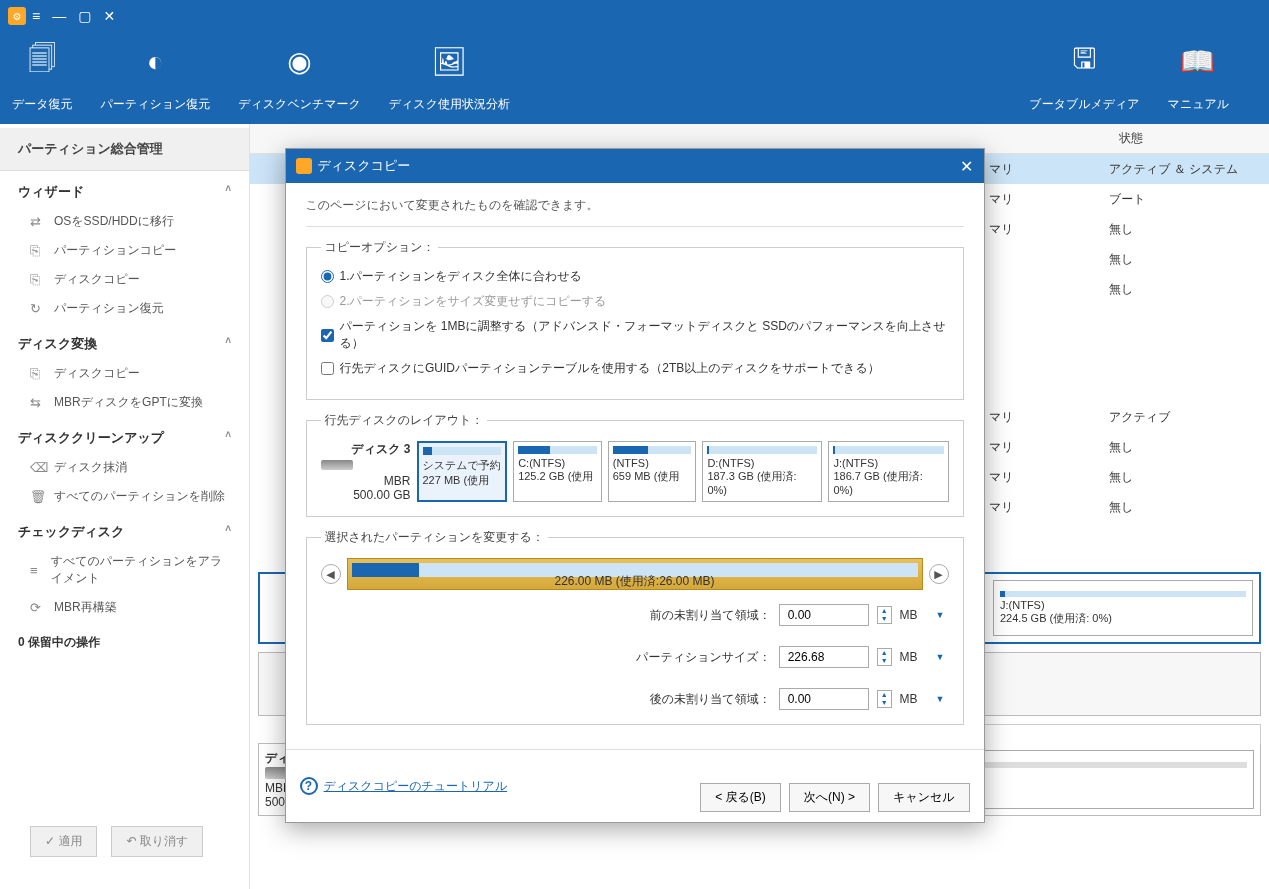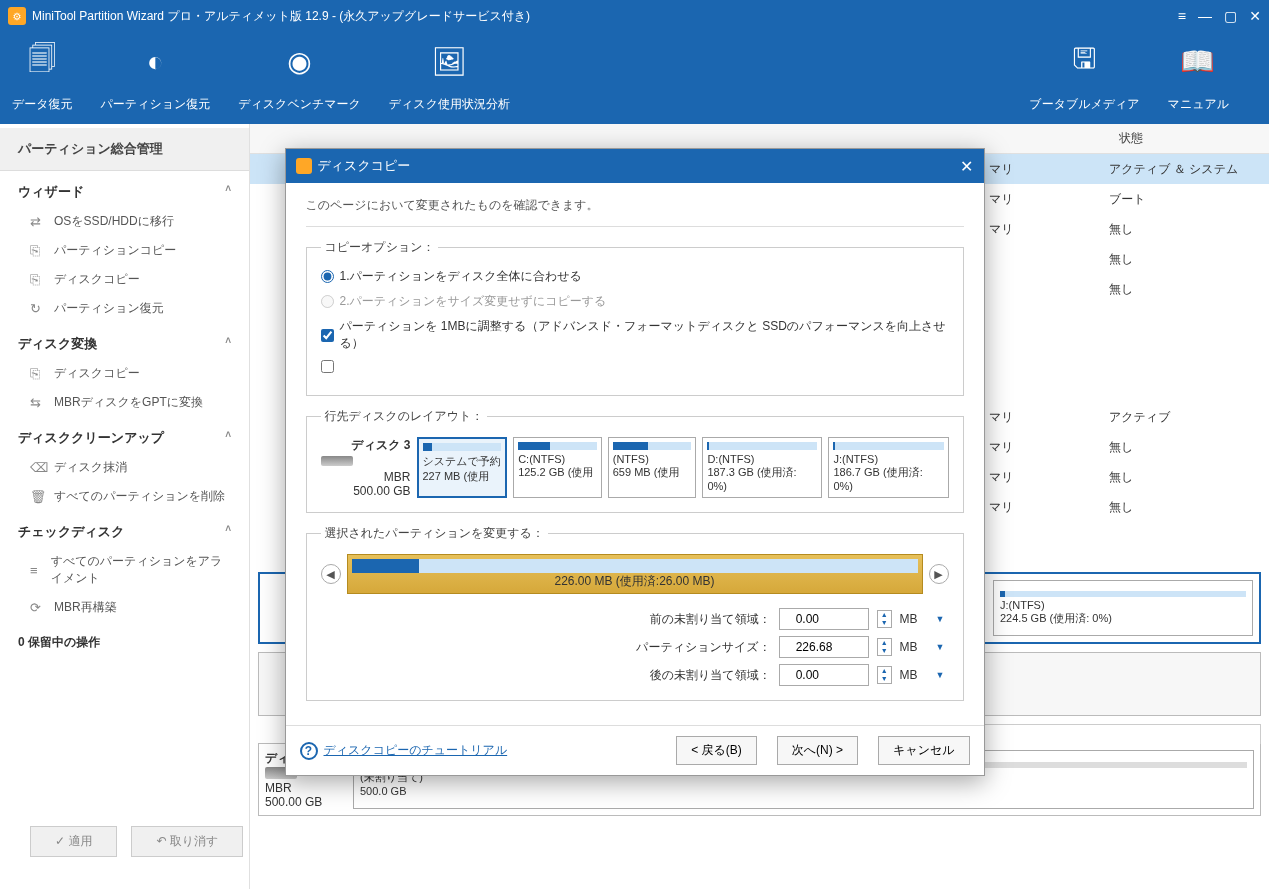--- a/index.html
+++ b/index.html
@@ -24,21 +24,21 @@
 
 
 .sidebar { width: 250px; border-right: 1px solid #e0e0e0; background: #fff; padding-top: 4px; overflow-y: auto; }
 .sidebar .tab-header { background: #f0f0f0; padding: 12px 18px; font-size: 13px; font-weight: bold; color: #444; border-bottom: 1px solid #ddd; }
 .sidebar .section-title { display: flex; justify-content: space-between; padding: 12px 18px 6px; font-weight: bold; font-size: 13px; color: #333; cursor: pointer; }
 .sidebar .section-title .chev { color: #888; font-size: 10px; }
 .sidebar .item { display: flex; align-items: center; padding: 6px 18px 6px 30px; font-size: 12px; color: #555; cursor: pointer; }
 .sidebar .item .ic { width: 18px; color: #888; margin-right: 6px; font-size: 13px; }
 .sidebar .pending { padding: 12px 18px; font-weight: bold; color: #333; }
 .sidebar .footer-btns { position: absolute; bottom: 32px; left: 30px; display: flex; gap: 14px; }
-.sidebar .footer-btns button { padding: 6px 24px; font-size: 12px; border: 1px solid #ccc; background: #f0f0f0; color: #888; cursor: pointer; }
+.sidebar .footer-btns button { padding: 6px 14px; font-size: 12px; border: 1px solid #ccc; background: #f0f0f0; color: #888; cursor: pointer; }
 
 
 .content { flex: 1; background: #fff; position: relative; padding: 0; }
 .content .col-headers { display: flex; background: #f7f7f7; border-bottom: 1px solid #e0e0e0; height: 30px; align-items: center; font-size: 12px; color: #444; }
 .content .col-headers .h-col { padding: 0 10px; }
 .content .data-rows { font-size: 12px; }
 .content .data-row { display: flex; height: 30px; align-items: center; padding-right: 10px; }
 .content .data-row .cell { padding: 0 10px; }
 .content .data-row.sel { background: #cce4f7; }
 
@@ -73,48 +73,47 @@
 
 .layout-strip { display:flex; gap:6px; }
 .layout-disk { width:90px; font-size:12px;text-align:right; }
 .layout-disk .li-icon { width:32px; height:10px; background:linear-gradient(#888,#ccc); border-radius:2px; margin:2px 0 4px; }
 .layout-part { border:1px solid #aaa; flex:1; min-width:78px; padding:4px; font-size:11px; }
 .layout-part.selected { border:2px solid #1b66b0; background:#eaf3fb; }
 .layout-part .lfill { height:8px; background:linear-gradient(to right,#1b66b0 var(--f,10%),#cde4f7 var(--f,10%)); margin-bottom:3px; }
 
 .slider-area { display:flex; align-items:center; gap:6px; margin-bottom:14px; }
 .slider-area .arrow { width:20px; height:20px; border:1px solid #aaa; border-radius:50%; display:flex; align-items:center; justify-content:center; cursor:pointer; font-size:11px; color:#555; }
-.slider-bar { flex:1; height:40px; border:1px solid #b58b1f; background:linear-gradient(#e6c05a,#d6a83a); position:relative; display:flex; flex-direction:column; justify-content:center; }
+.slider-bar { flex:1; height:32px; border:1px solid #b58b1f; background:linear-gradient(#e6c05a,#d6a83a); position:relative; display:flex; flex-direction:column; justify-content:center; }
 .slider-bar .fill { position:absolute; top:4px; left:4px; right:4px; height:14px; background:#cde4f7; }
 .slider-bar .fill .used { height:100%; width:12%; background:#1b66b0; }
 .slider-bar .txt { position:relative; z-index:2; text-align:center; font-size:12px; color:#333; margin-top:14px; }
 
-.form-rows { display:flex; flex-direction:column; gap:6px; align-items:flex-end; }
+.form-rows { display:flex; flex-direction:column; gap:20px; align-items:flex-end; }
 .form-row { display:flex; align-items:center; gap:8px; font-size:12px; }
 .form-row label { width:150px; text-align:right; }
-.form-row input[type=text] { width:90px; padding:3px 16px; border:1px solid #aaa; font-size:12px; }
+.form-row input[type=text] { width:90px; padding:3px 8px; border:1px solid #aaa; font-size:12px; }
 .form-row .spin { display:flex; flex-direction:column; border:1px solid #aaa; }
 .form-row .spin span { font-size:7px; padding:0 3px; color:#1b66b0; cursor:pointer; line-height:8px; }
 .form-row .unit { width:24px; }
 .form-row .dd { color:#1b66b0; font-size:9px; cursor:pointer; padding:2px 4px; }
 
 .modal-footer { border-top:1px solid #ddd; padding:10px 14px; display:flex; align-items:center; }
 .modal-footer .help { display:flex; align-items:center; gap:6px; color:#1b66b0; font-size:12px; }
 .modal-footer .help .qm { width:18px; height:18px; border:2px solid #1b66b0; border-radius:50%; display:flex; align-items:center; justify-content:center; font-weight:bold; font-size:12px; }
-.modal-footer .btns { margin-left:auto; display:flex; gap:20px; }
+.modal-footer .btns { margin-left:auto; display:flex; gap:8px;margin-top:23px; }
 .modal-footer .btns button { padding:5px 14px; font-size:12px; border:1px solid #aaa; background:#f7f7f7; cursor:pointer; }
 
 a.tutorial { text-decoration:underline; color:#1b66b0; cursor:pointer; }
 </style>
 </head>
 <body>
 
 <div class="title-bar">
   <span class="logo">⚙</span>
-  <span class="title-text">MiniTool Partition Wizard プロ・アルティメット版 12.9 - (永久アップグレードサービス付き)</span>
   <div class="win-controls">
     <span>≡</span>
     <span>—</span>
     <span>▢</span>
     <span>✕</span>
   </div>
 </div>
 
 <div class="toolbar">
   <div class="tool-item">
@@ -333,20 +332,21 @@
         <div class="radio-row disabled">
           <input type="radio" name="co" disabled="" style="">
           <span>2.パーティションをサイズ変更せずにコピーする</span>
         </div>
         <div class="check-row">
           <input type="checkbox" checked="" style="">
           <span>パーティションを 1MBに調整する（アドバンスド・フォーマットディスクと SSDのパフォーマンスを向上させる）</span>
         </div>
         <div class="check-row">
           <input type="checkbox" style="">
+          <span>行先ディスクにGUIDパーティションテーブルを使用する（2TB以上のディスクをサポートできる）</span>
         </div>
       </fieldset>
 
       <fieldset class="group">
         <legend>行先ディスクのレイアウト：</legend>
         <div class="layout-strip">
           <div class="layout-disk">
             <div style="font-weight:bold">ディスク 3</div>
             <div class="li-icon"></div>
             <div>MBR</div>

